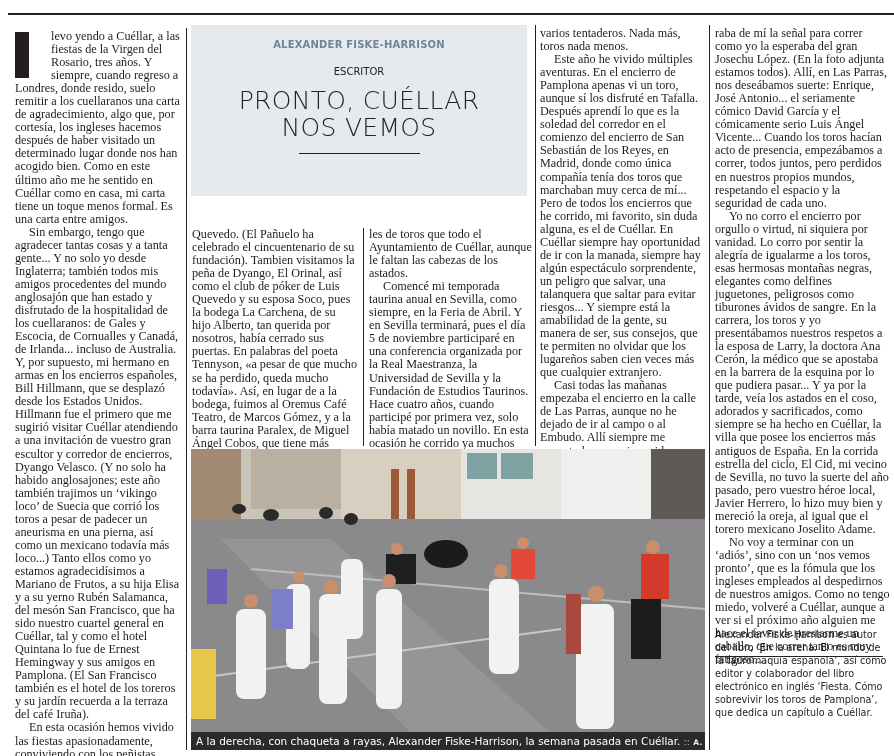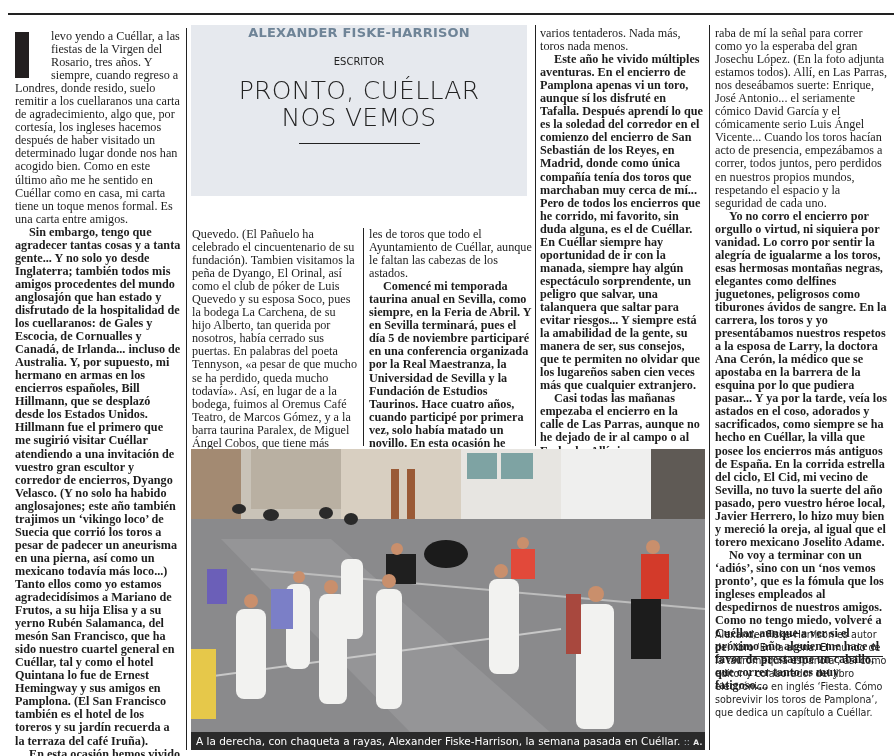--- a/index.html
+++ b/index.html
@@ -2,32 +2,32 @@
 <html><head>
 <meta charset="utf-8">
 <style>
   html, body { margin:0; padding:0; }
   body { width:894px; height:756px; overflow:hidden; background:#ffffff; position:relative;
          font-family:"DejaVu Serif", serif; color:#1b1b1b; }
   .topline { position:absolute; left:8px; right:0; top:13px; height:2px; background:#222; }
   .col { position:absolute; font-family:"Liberation Serif", serif; font-size:12.2px; line-height:13.05px;
          text-align:left; color:#1d1d1d; }
   .col p { margin:0; }
-  .col p.ind { text-indent:14px;font-weight:bold; }
+  .col p.ind { text-indent:14px; }
   .vline { position:absolute; width:1px; background:#222; }
   #c1 { left:15px; top:30px; width:166px; }
   #c2 { left:192px; top:228px; width:165px; }
   #c3 { left:369px; top:228px; width:163px; }
   #c4 { left:540px; top:27px; width:163px; }
   #c5 { left:715px; top:27px; width:175px; }
   .dropcap { float:left; width:30px; height:46px; margin:2px 6px 0 0; background:#231f20; position:relative; }
   .dropcap::before { content:""; position:absolute; left:0; top:0; width:14px; height:46px; background:#231f20; }
   .dropcap { background:transparent; }
   .headbox { position:absolute; left:191px; top:25px; width:336px; height:171px; background:#e6e9ee; text-align:center; }
-  .author { font-family:"DejaVu Sans", sans-serif; font-weight:bold; font-size:13px; color:#6f8497; letter-spacing:0.2px; }
+  .author { font-family:"DejaVu Sans", sans-serif; font-weight:bold; font-size:10px; color:#6f8497; margin-top:14px; letter-spacing:0.2px; }
   .role { font-family:"DejaVu Sans", sans-serif; font-size:10px; color:#222; margin-top:16px; }
   .headline { font-family:"DejaVu Sans", sans-serif; font-weight:200; font-size:25px; line-height:27px; color:#222; margin-top:10px; letter-spacing:0.3px; }
   .rule { width:121px; height:1px; background:#222; margin:12px auto 6px auto; }
   .quote { font-family:"Liberation Serif", serif; font-size:13.2px; line-height:15px; color:#1d1d1d; }
   .photo { position:absolute; left:191px; top:449px; width:514px; height:284px; overflow:hidden; background:#8f8f8f; }
   .photo svg { display:block; }
   .caption { position:absolute; left:191px; top:732px; width:514px; height:18px; background:#2a2a2a; color:#fff;
              font-family:"DejaVu Sans", sans-serif; font-size:10.5px; line-height:18px; padding-left:5px; box-sizing:border-box; white-space:nowrap; overflow:hidden; }
   .caption .credit { font-size:7.5px; font-weight:bold; color:#eee; letter-spacing:0.2px; }
   .caption .sep { color:#b7c0c8; font-size:9px; }

